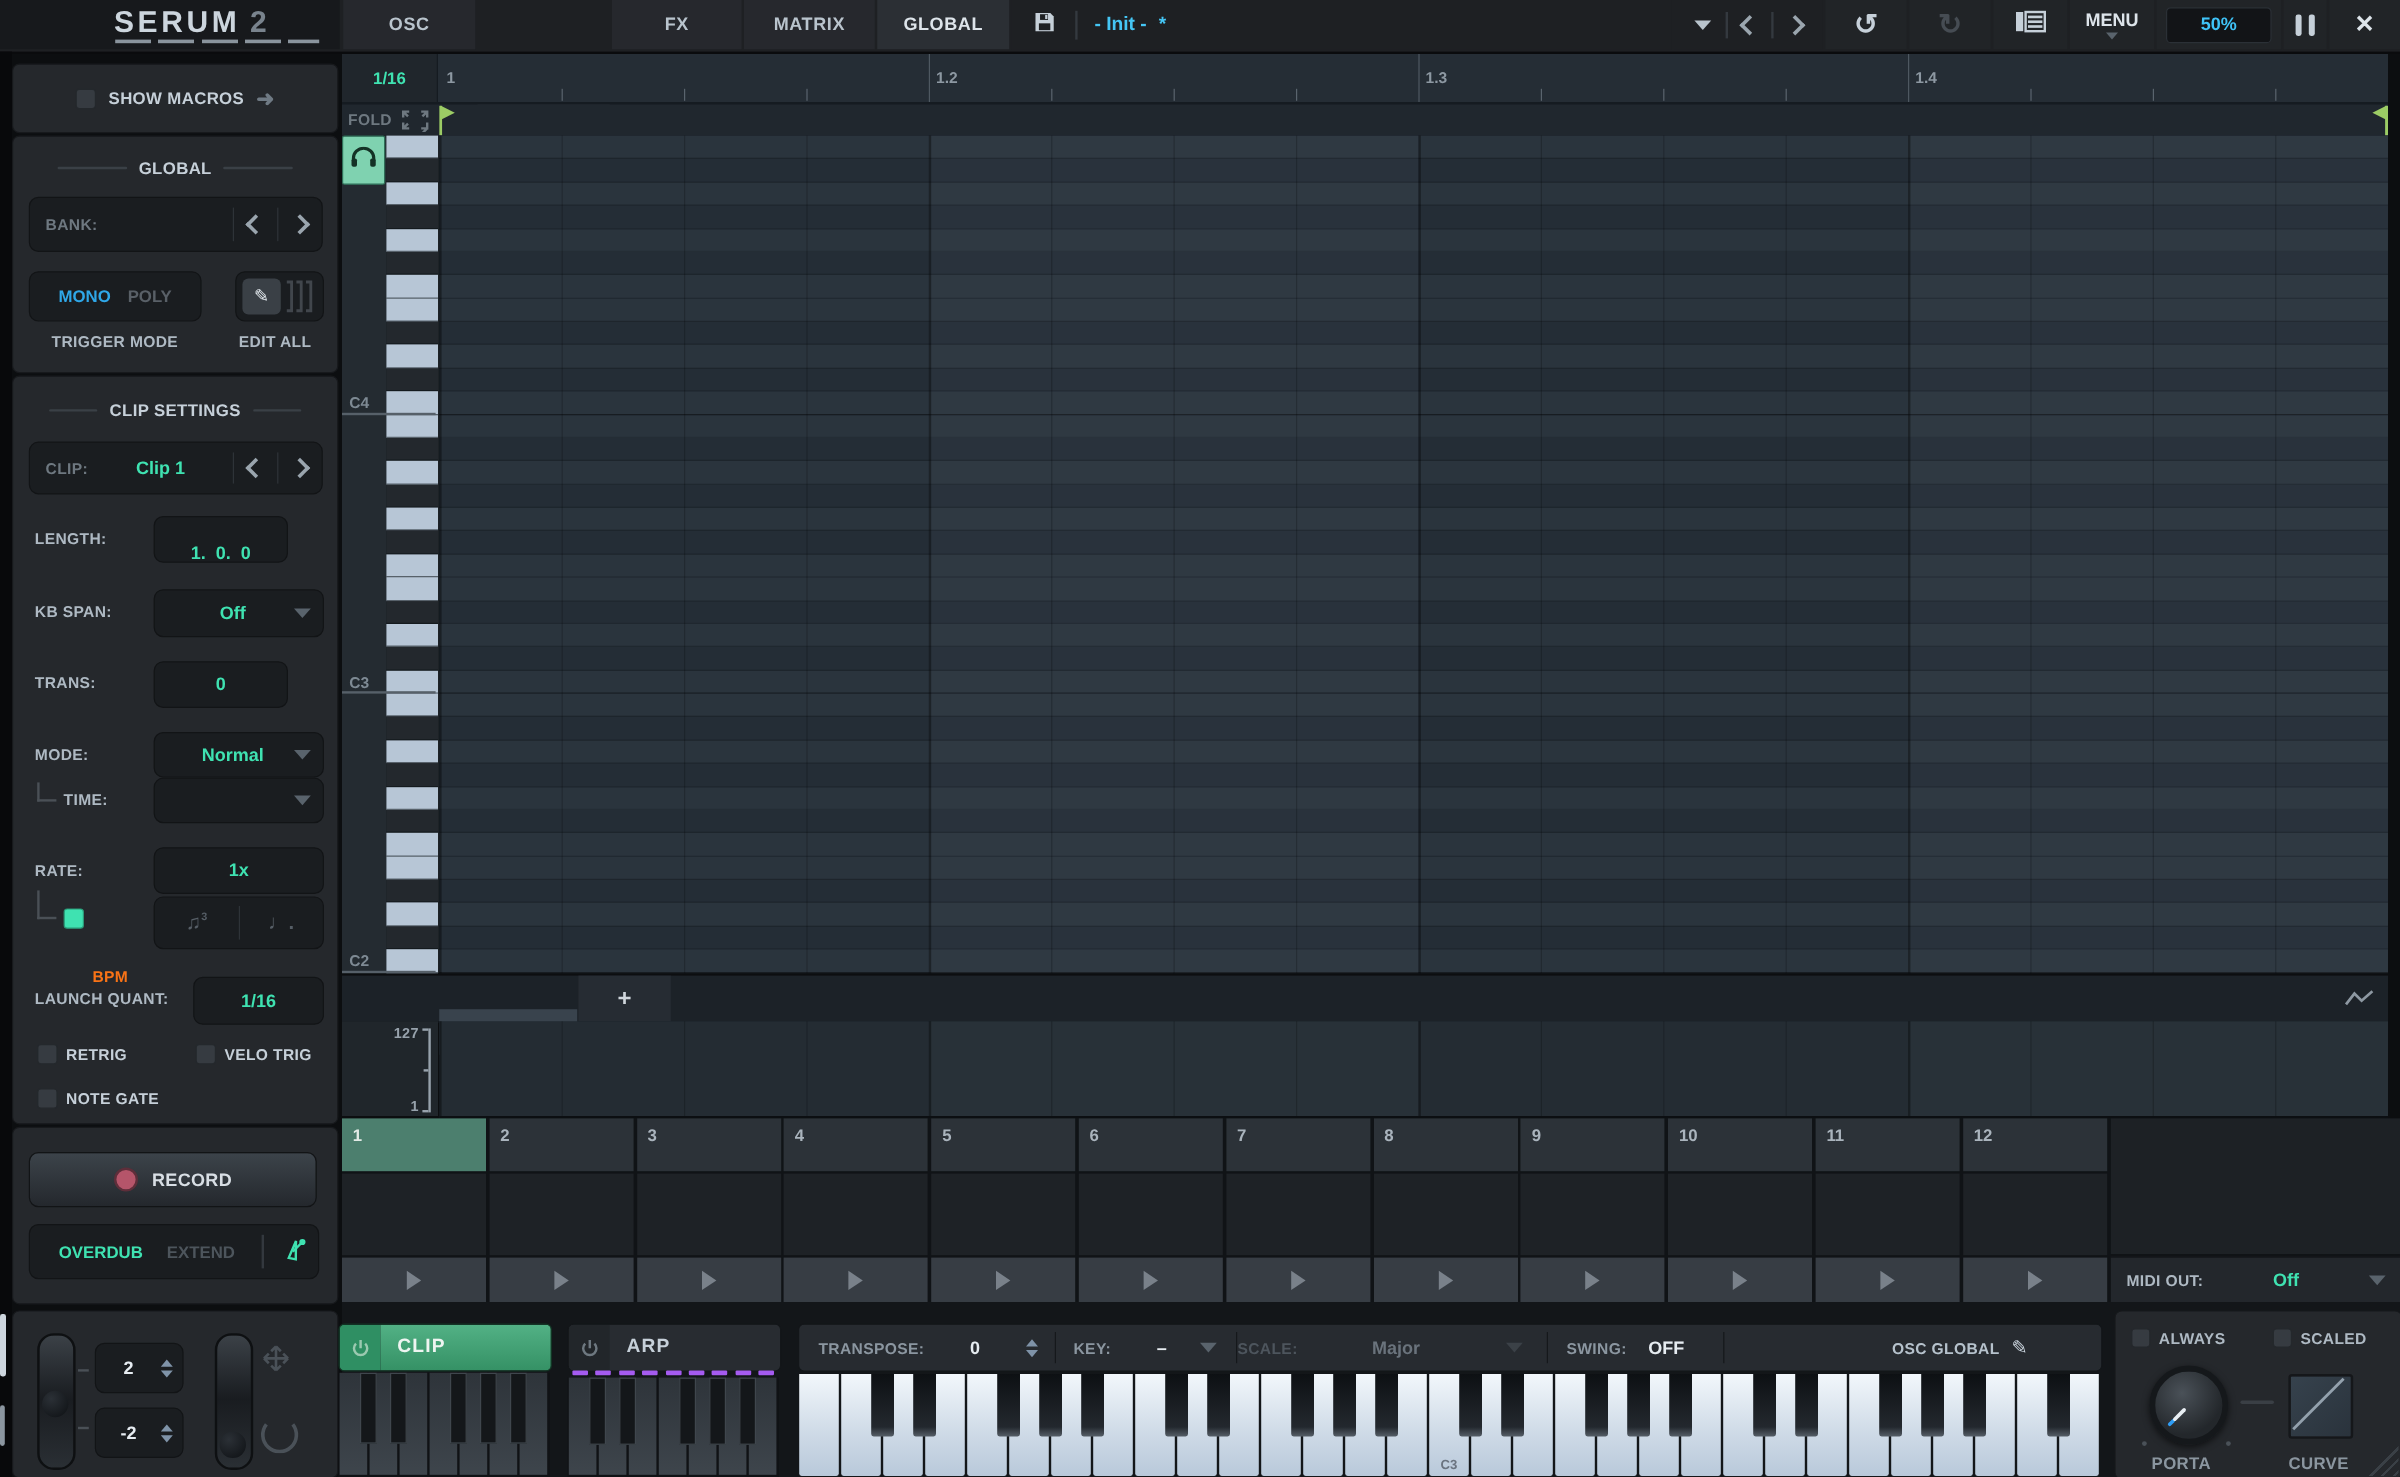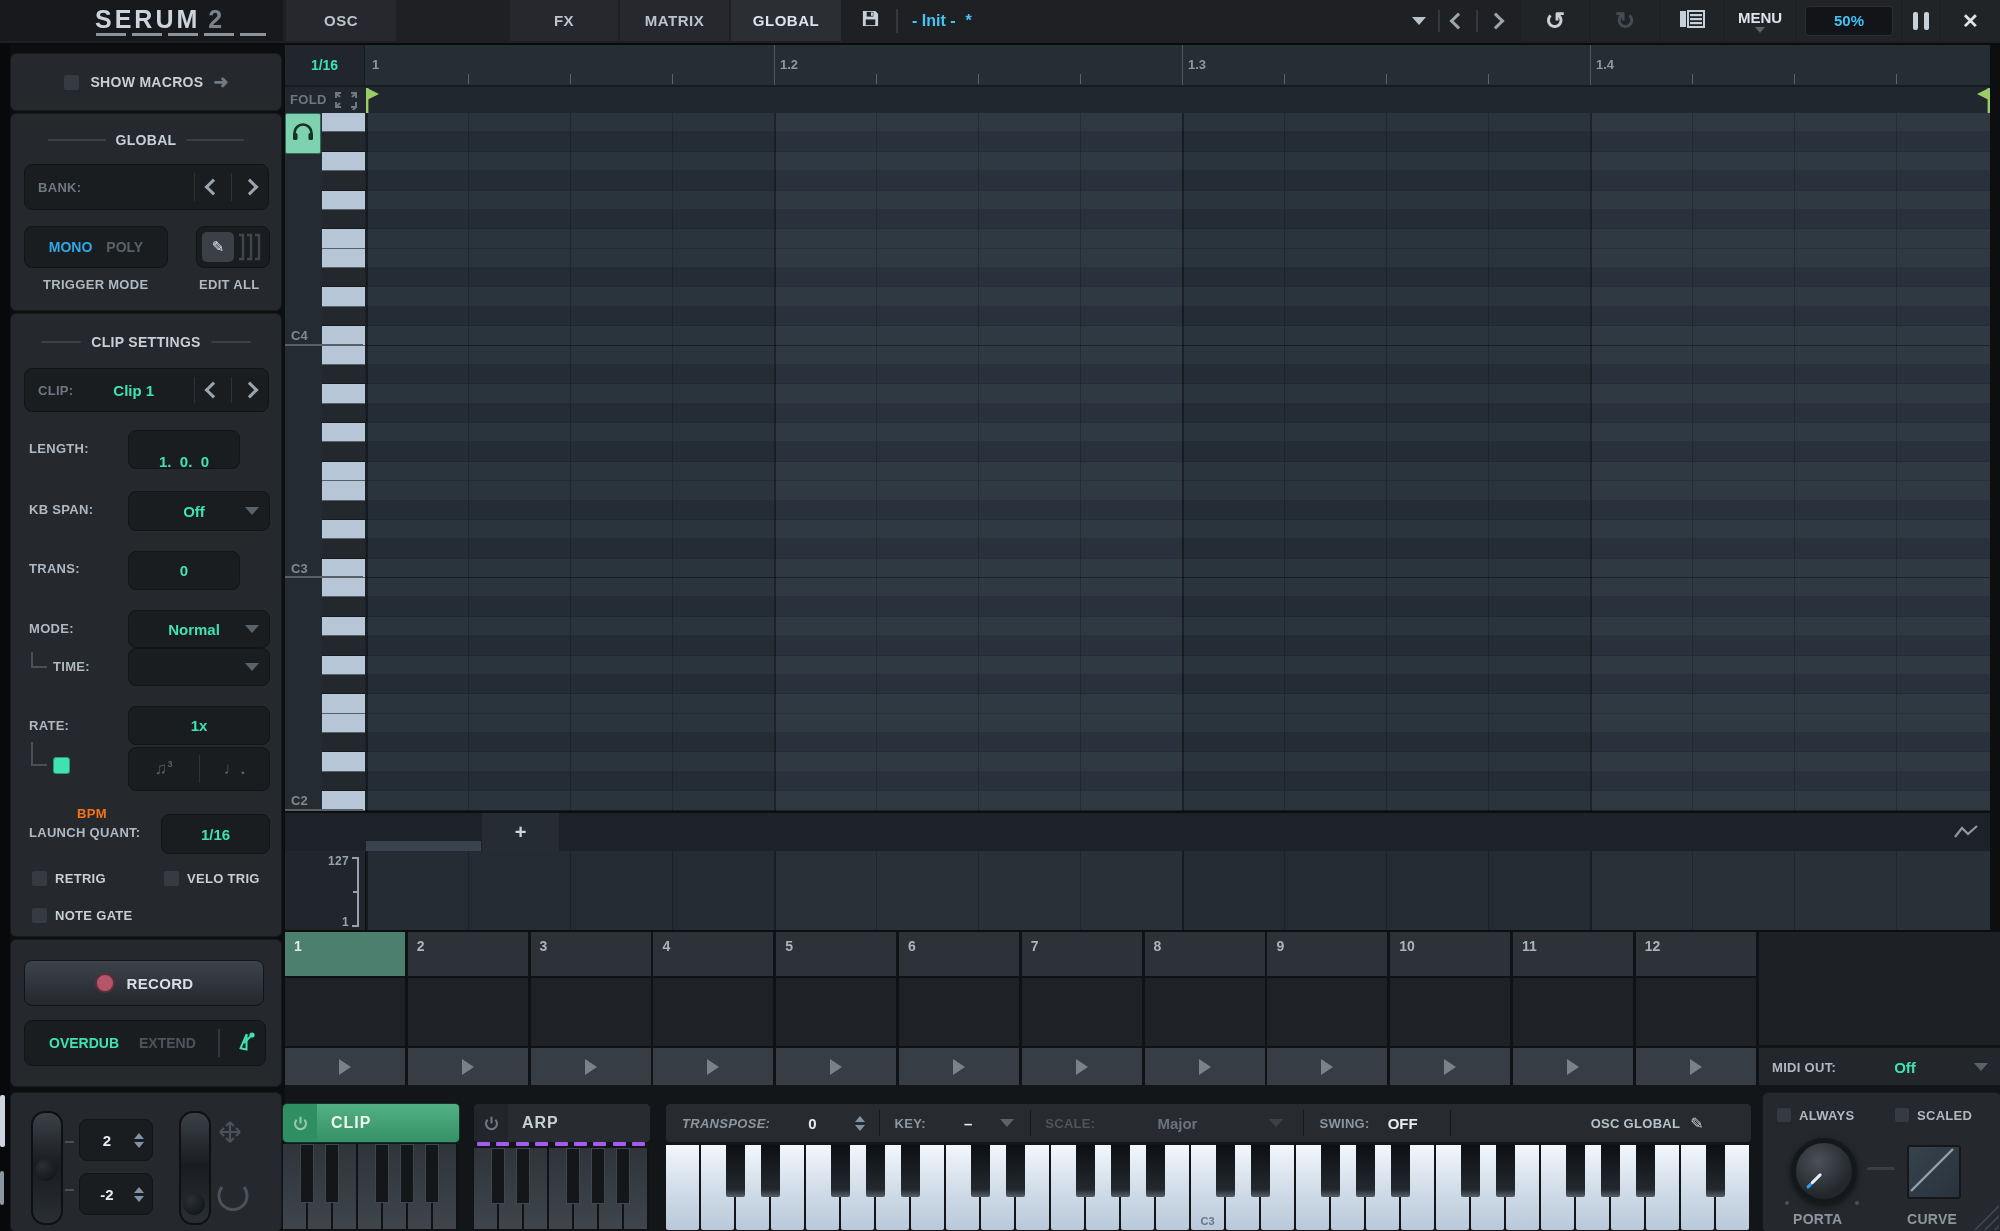--- a/index.html
+++ b/index.html
@@ -373,32 +373,32 @@
     <div class="flex ctr" style="width:34px;height:100%;background:#22262a;">
       <svg width="17" height="17" viewBox="0 0 20 20">
           <path d="M10 2v8" stroke="#6e7880" stroke-width="2.4" fill="none"></path>
           <path d="M5.5 5.5 a6.5 6.5 0 1 0 9 0" stroke="#6e7880" stroke-width="2.4" fill="none"></path>
         </svg>
     </div>
     <span style="margin-left:14px;color:#c6d0d9;font-weight:bold;font-size:16px;letter-spacing:1px;">ARP</span>
   </div>
 
   <div class="abs flex" style="left:665px;top:1103px;width:1085px;height:38px;background:#272b30;border:1px solid #131619;border-radius:5px;">
-    <span class="lbl" style="margin-left:16px;color:#8b96a0;font-style:italic;">TRANSPOSE:</span>
+    <span class="lbl" style="margin-left:16px;color:#8b96a0;">TRANSPOSE:</span>
     <span class="white" style="margin-left:38px;font-weight:bold;font-size:15px;">0</span>
     <span class="st" style="margin-left:38px;">
         <i class="u"></i>
         <i class="d"></i>
       </span>
     <div style="width:1px;height:26px;background:#15181b;margin-left:14px;"></div>
     <span class="lbl" style="margin-left:15px;color:#8b96a0;">KEY:</span>
     <span class="white" style="margin-left:38px;font-weight:bold;font-size:15px;">–</span>
     <span class="tri-dn gray" style="margin-left:28px;"></span>
     <div style="width:1px;height:26px;background:#15181b;margin-left:16px;"></div>
-    <span class="lbl dimmer" style="margin-left:14px;">SCALE:</span>
+    <span class="lbl dimmer" style="">SCALE:</span>
     <span style="margin-left:62px;color:#6a737c;font-weight:bold;font-size:15px;">Major</span>
     <span class="tri-dn" style="margin-left:72px;border-top-color:#3b4147;"></span>
     <div style="width:1px;height:26px;background:#15181b;margin-left:20px;"></div>
     <span class="lbl" style="margin-left:15px;color:#8b96a0;">SWING:</span>
     <span class="white" style="margin-left:18px;font-weight:bold;font-size:15px;">OFF</span>
     <div style="width:1px;height:26px;background:#15181b;margin-left:32px;"></div>
     <span class="lbl" style="margin-left:140px;color:#b6c2cc;">OSC GLOBAL</span>
     <span style="margin-left:10px;color:#c6d0d9;font-size:16px;">✎</span>
   </div>
 

